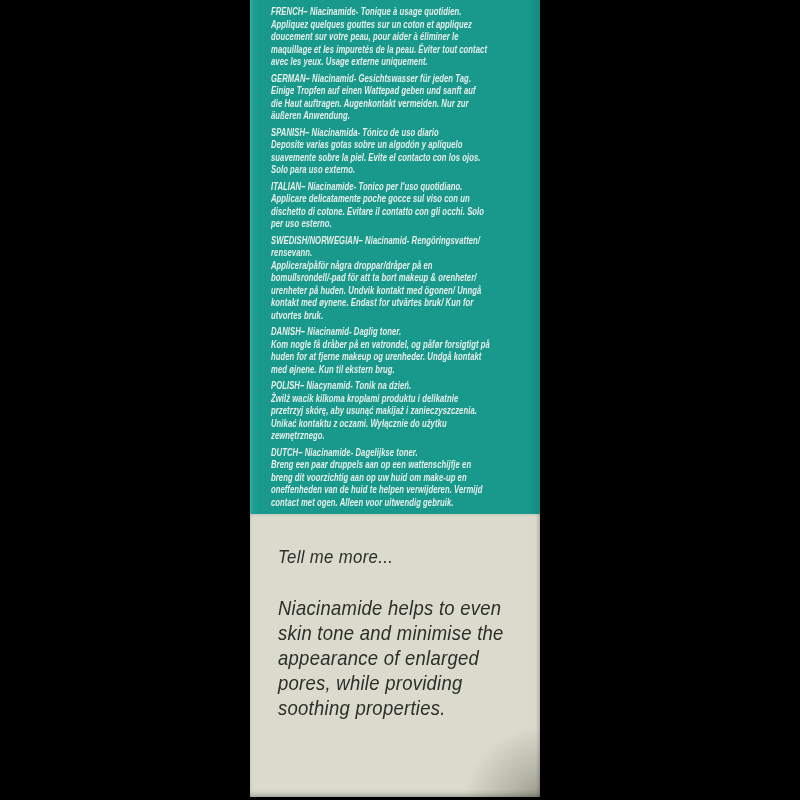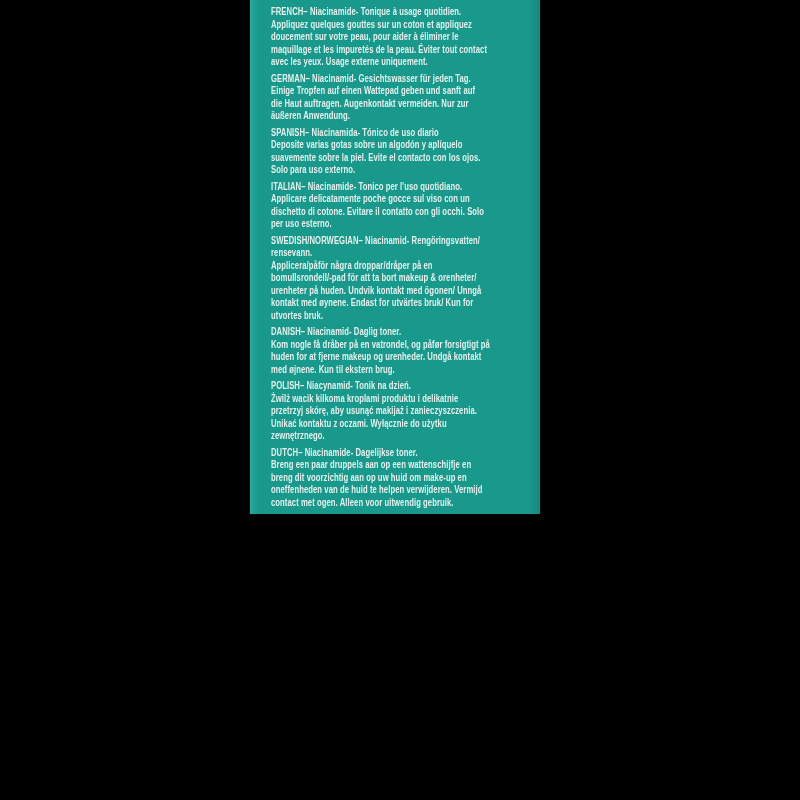--- a/index.html
+++ b/index.html
@@ -7,20 +7,21 @@
     padding: 0;
     background: #000;
   }
   .stage {
     position: relative;
     width: 800px;
     height: 800px;
     background: #000;
     overflow: hidden;
     font-family: "Liberation Sans", "DejaVu Sans", sans-serif;
+    font-style: italic;
   }
   .product-box {
     position: absolute;
     left: 250px;
     top: 0;
     width: 290px;
     height: 797px;
   }
   
   .teal-panel {
@@ -144,15 +145,27 @@
           <div class="lang-section">
             <div class="lang-line">DUTCH– Niacinamide- Dagelijkse toner.</div>
             <div class="lang-line">Breng een paar druppels aan op een wattenschijfje en</div>
             <div class="lang-line">breng dit voorzichtig aan op uw huid om make-up en</div>
             <div class="lang-line">oneffenheden van de huid te helpen verwijderen. Vermijd</div>
             <div class="lang-line">contact met ogen. Alleen voor uitwendig gebruik.</div>
           </div>
         </div>
     </div>
 
+    <div class="info-panel">
+      <div class="info-inner">
+        <div class="tell-heading">Tell me more...</div>
+        <div class="benefit-text">
+            <div class="benefit-line">Niacinamide helps to even</div>
+            <div class="benefit-line">skin tone and minimise the</div>
+            <div class="benefit-line">appearance of enlarged</div>
+            <div class="benefit-line">pores, while providing</div>
+            <div class="benefit-line">soothing properties.</div>
+          </div>
+      </div>
+    </div>
 
   </div>
 </div>
 
 </body></html>

